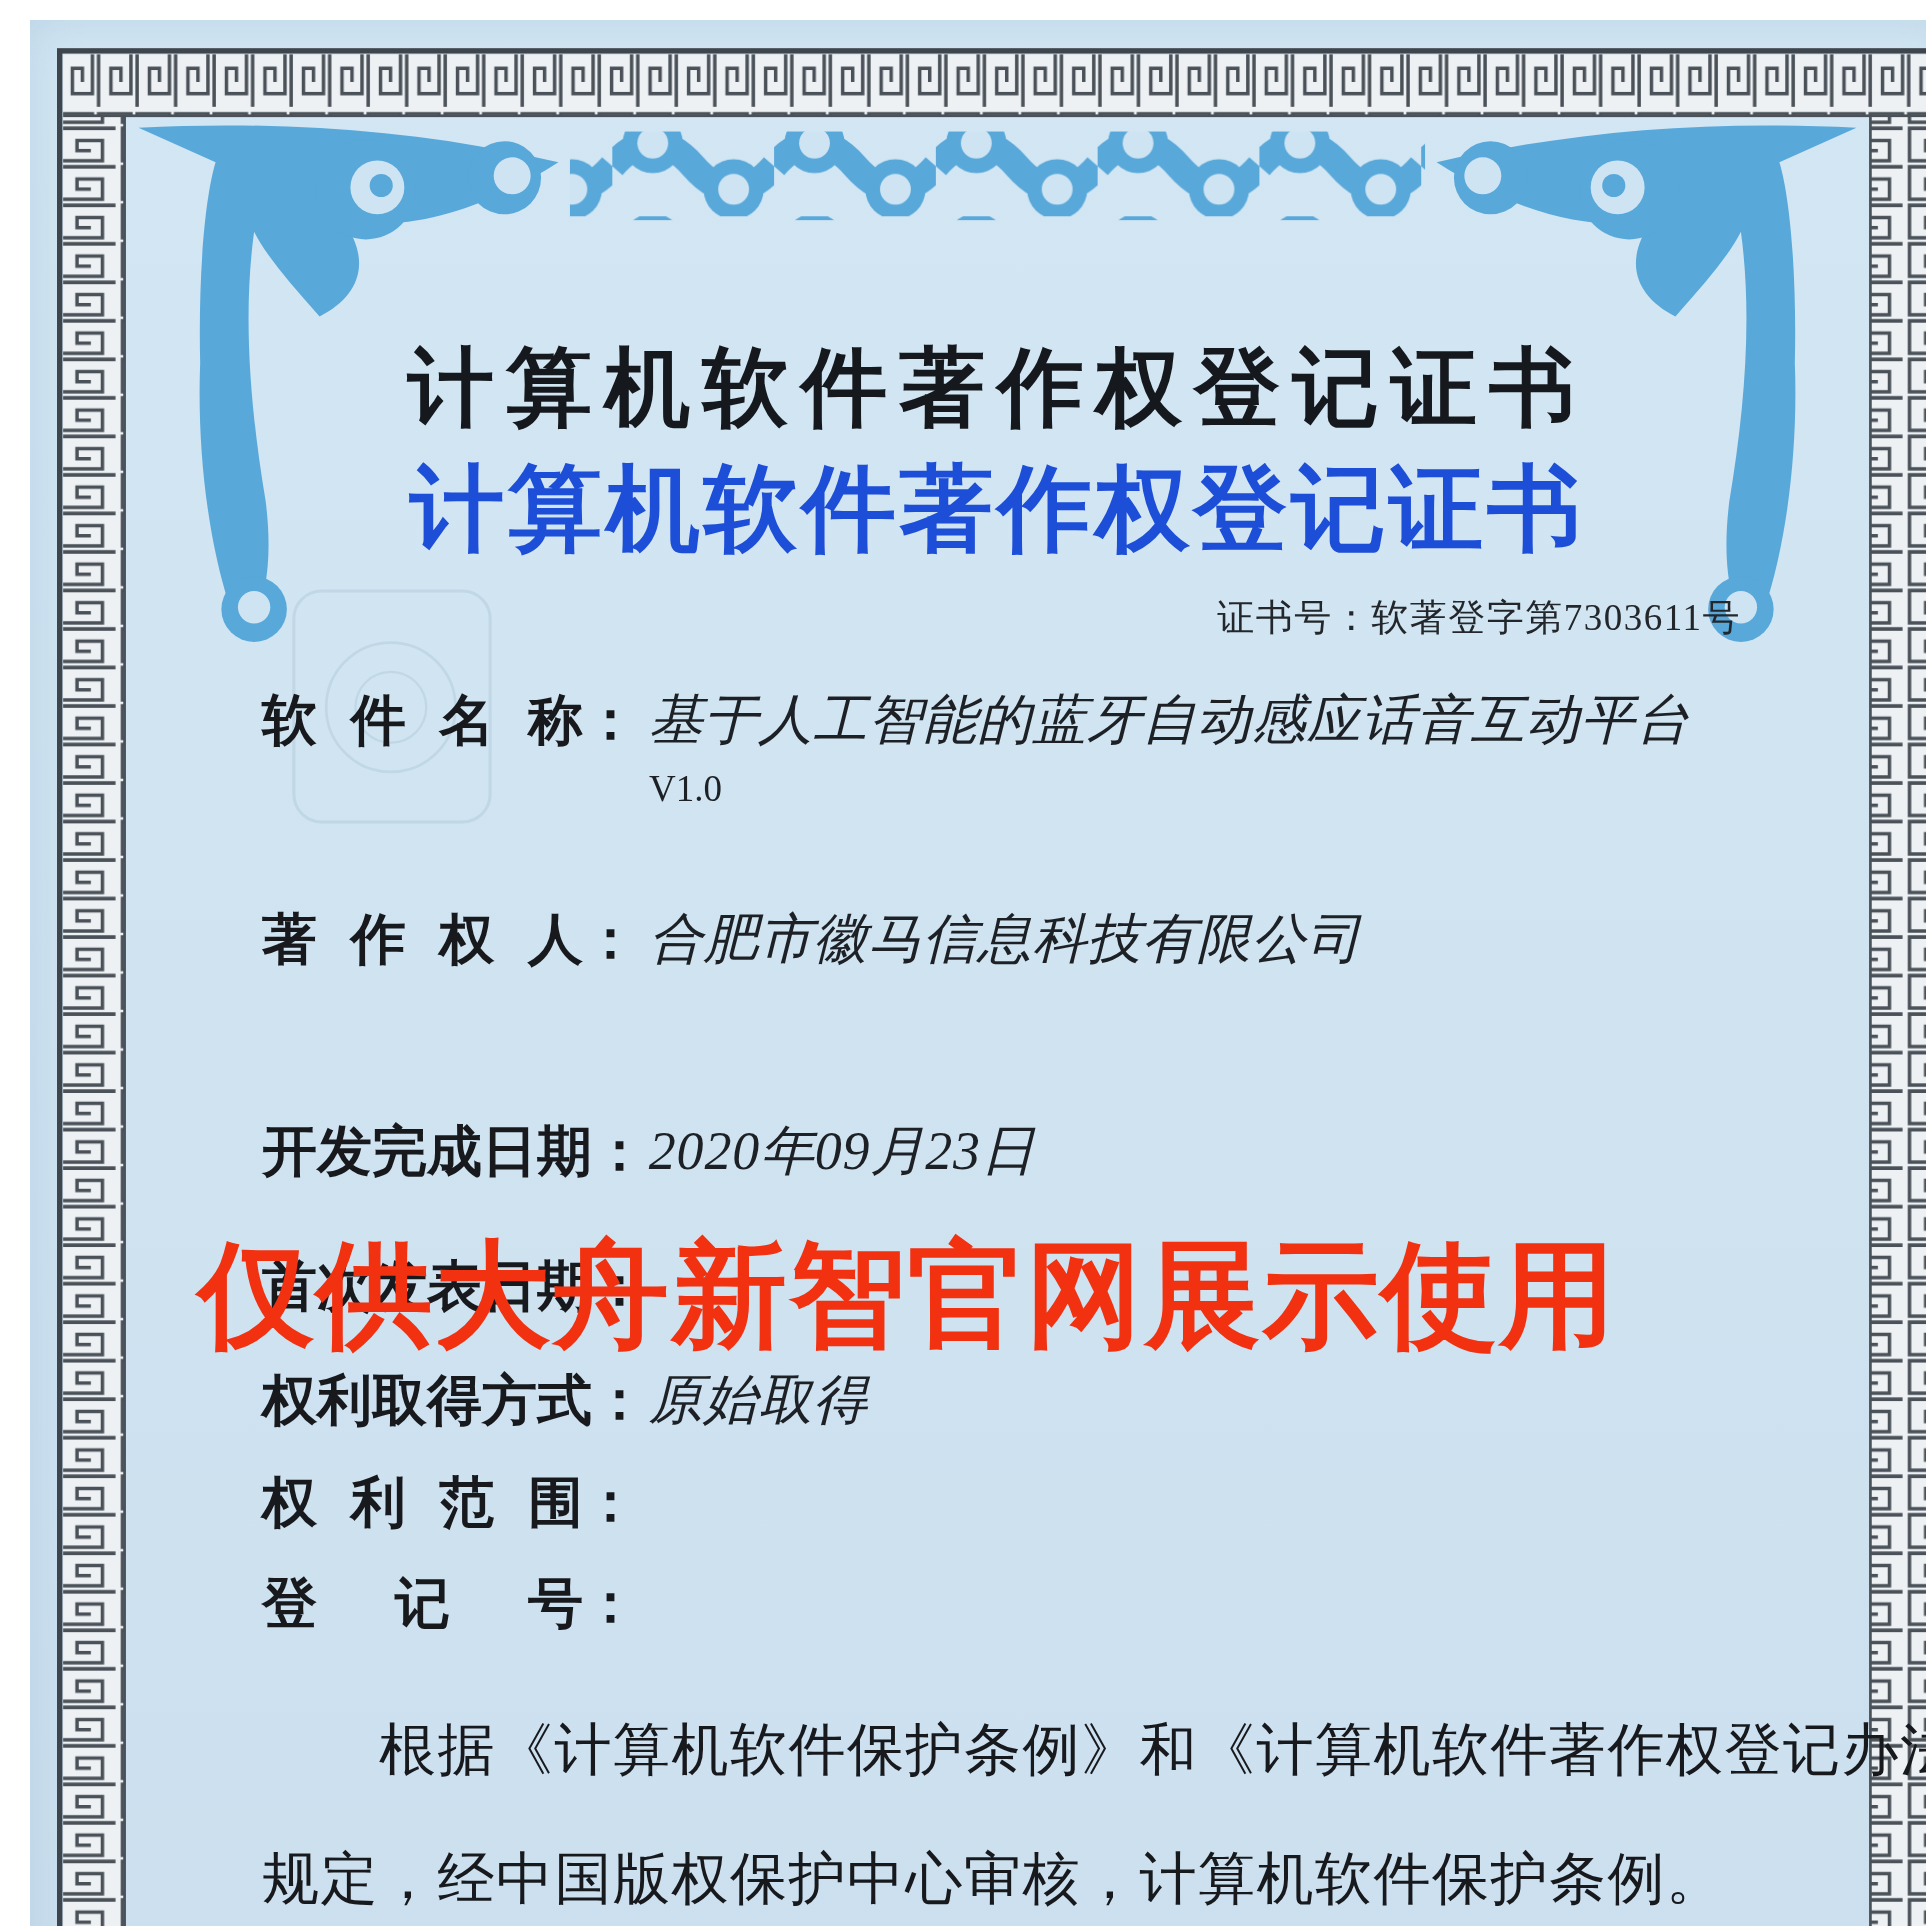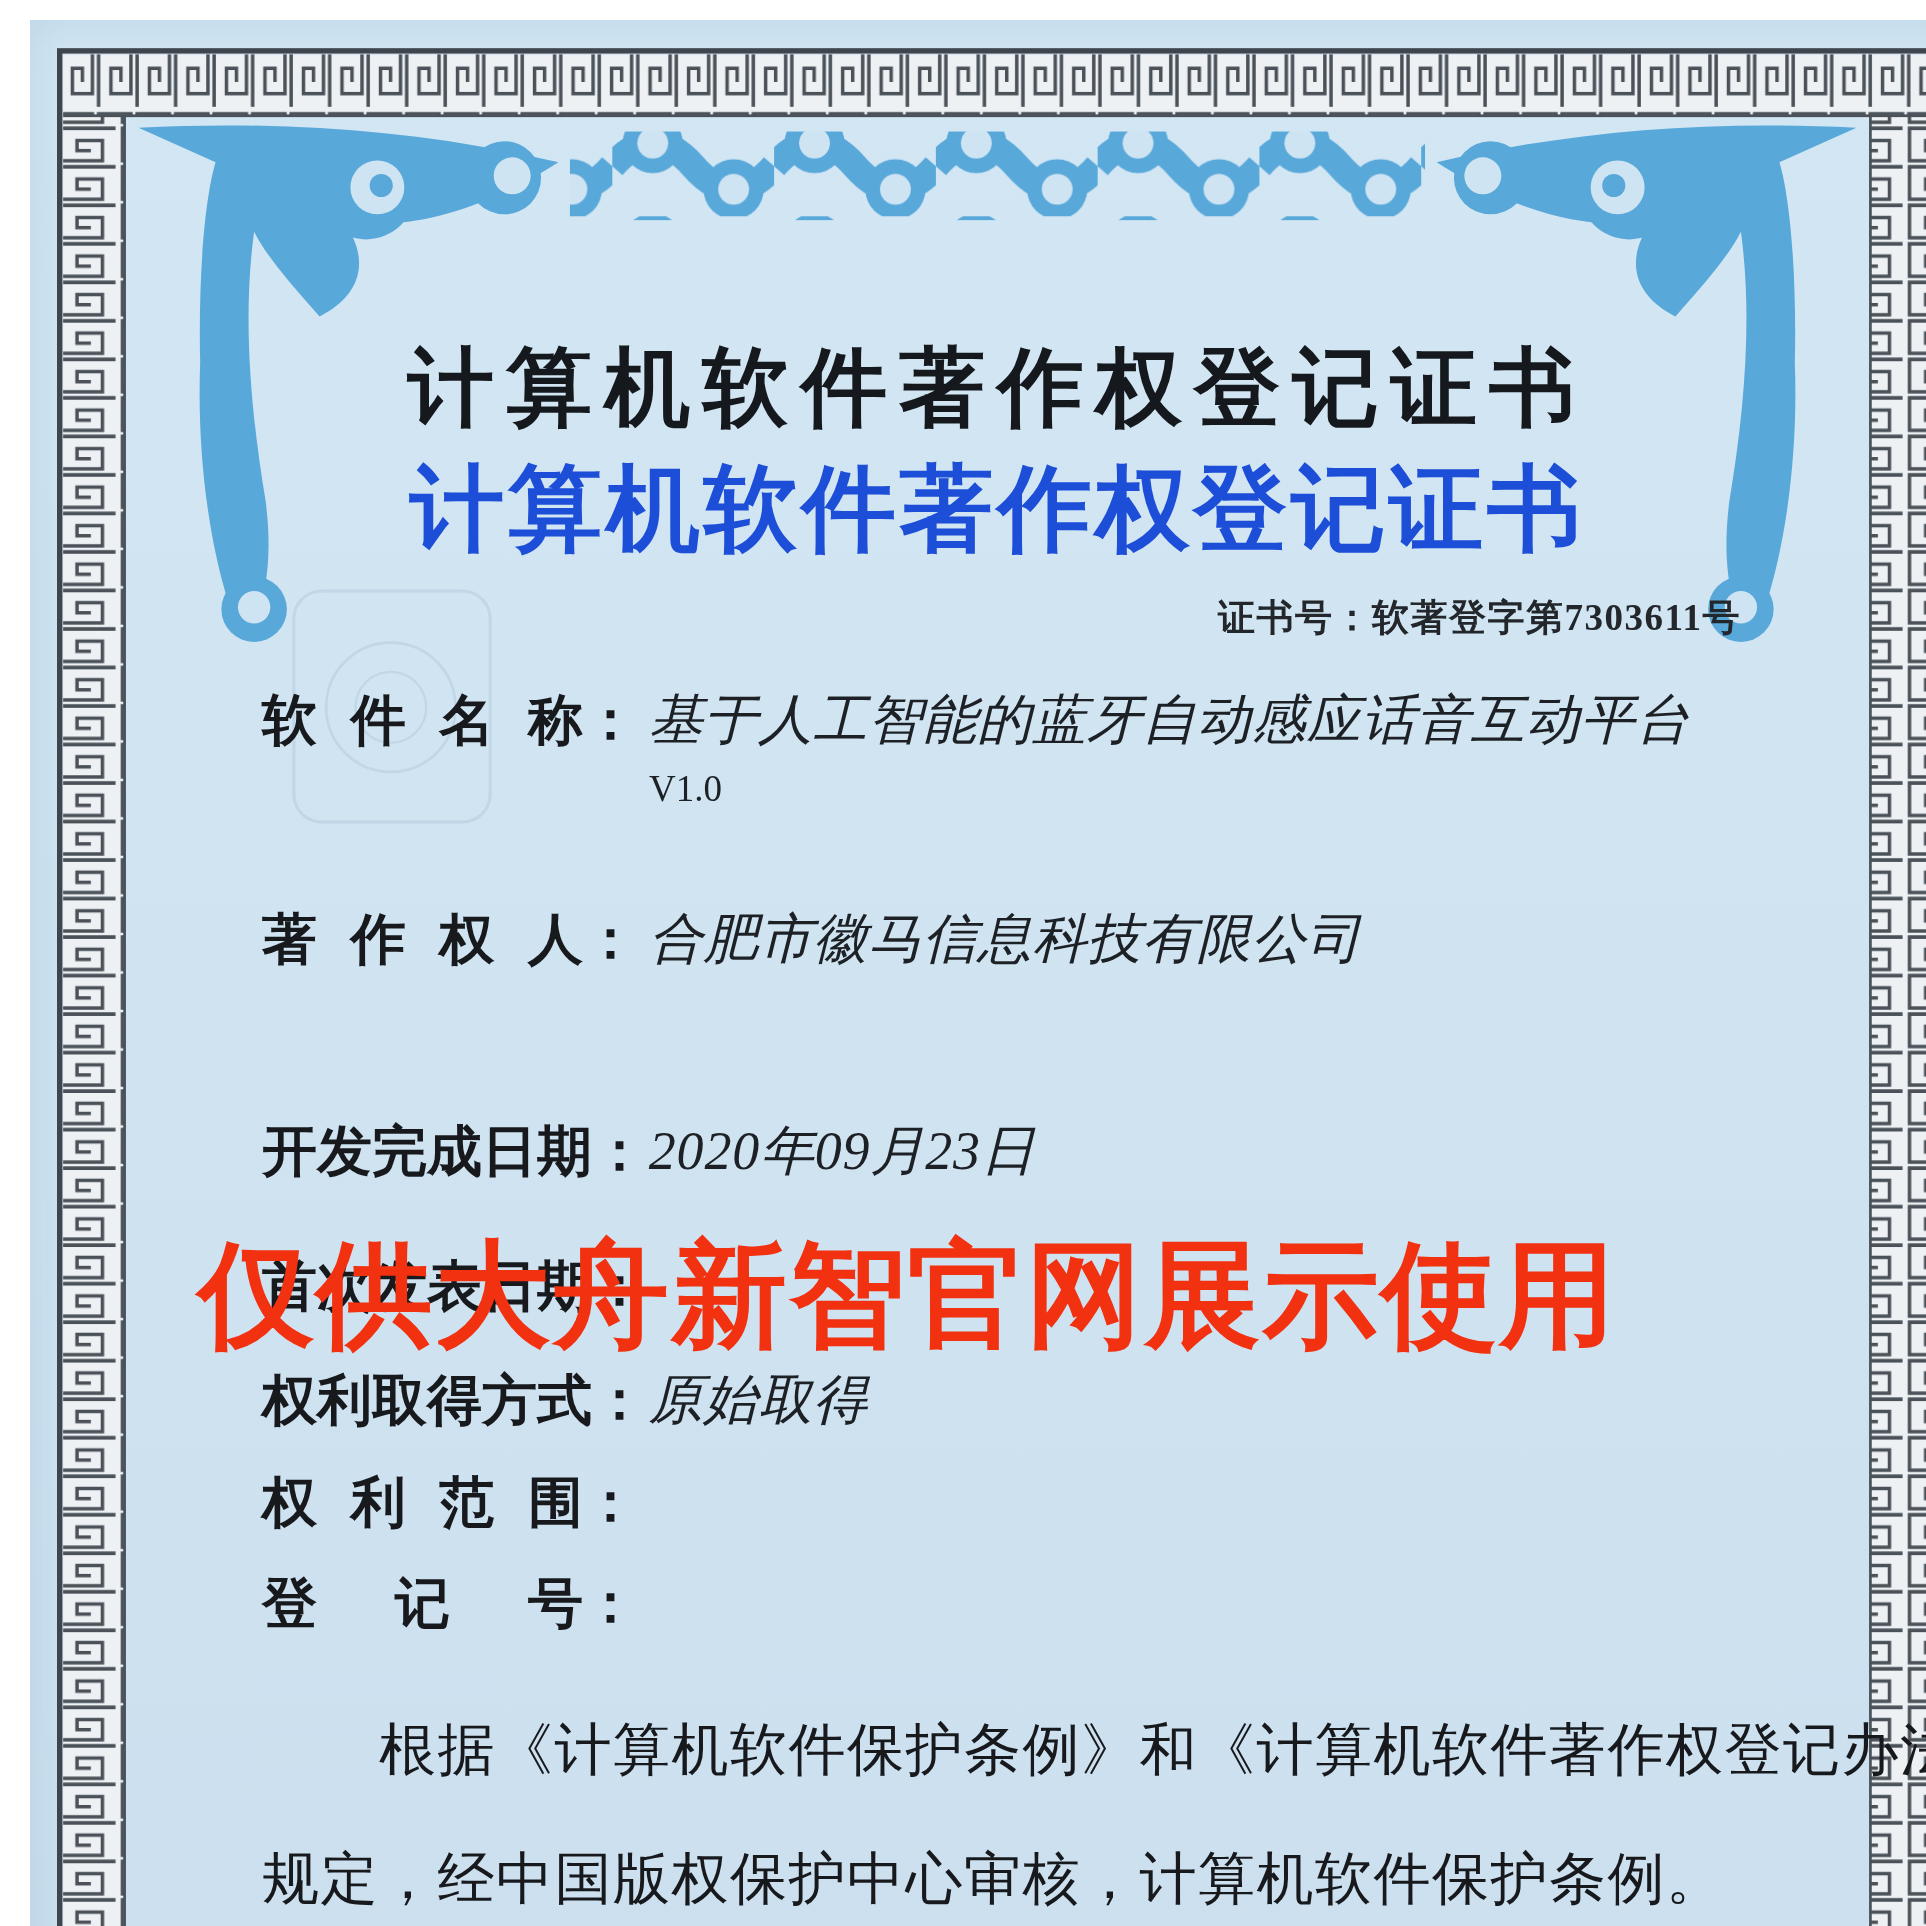--- a/index.html
+++ b/index.html
@@ -18,21 +18,21 @@
   #border-svg{position:absolute;left:57px;top:48px;}
   
   #ornament-svg{position:absolute;left:127px;top:116px;}
   
   #cpcc-svg{position:absolute;left:290px;top:587px;opacity:.38;}
   
   .center-line{position:absolute;left:127px;width:1741px;text-align:center;white-space:nowrap;}
   .t1{top:330px;font-size:86px;font-weight:bold;letter-spacing:12.3px;color:#15181c;}
   .t2{top:446px;font-size:94px;font-weight:bold;letter-spacing:3.9px;color:#1d4ed8;}
   .certno{position:absolute;left:1194px;top:593px;width:547px;text-align:right;
-    font-size:37px;font-weight:bold;letter-spacing:1.5px;color:#23272b;white-space:nowrap;}
+    font-size:37px;font-weight:normal;letter-spacing:1.5px;color:#23272b;white-space:nowrap;}
   .row{position:absolute;left:262px;display:flex;align-items:flex-start;white-space:nowrap;}
   .jlabel{display:flex;justify-content:space-between;width:376px;flex:none;
     font-size:55px;font-weight:bold;color:#17191d;}
   .val{margin-left:10.8px;font-size:54px;color:#1d2125;letter-spacing:0.8px;font-style:italic;}
   .val2{position:absolute;left:649px;font-size:37px;color:#1d2125;}
   .stmt{position:absolute;font-size:57px;letter-spacing:1.5px;color:#17191d;white-space:nowrap;}
   .redwm{
     position:absolute;left:198px;top:1218px;z-index:6;white-space:nowrap;
     font-family:Liberation Sans, sans-serif;font-weight:bold;
     font-size:116px;letter-spacing:2.3px;color:#f23110;

